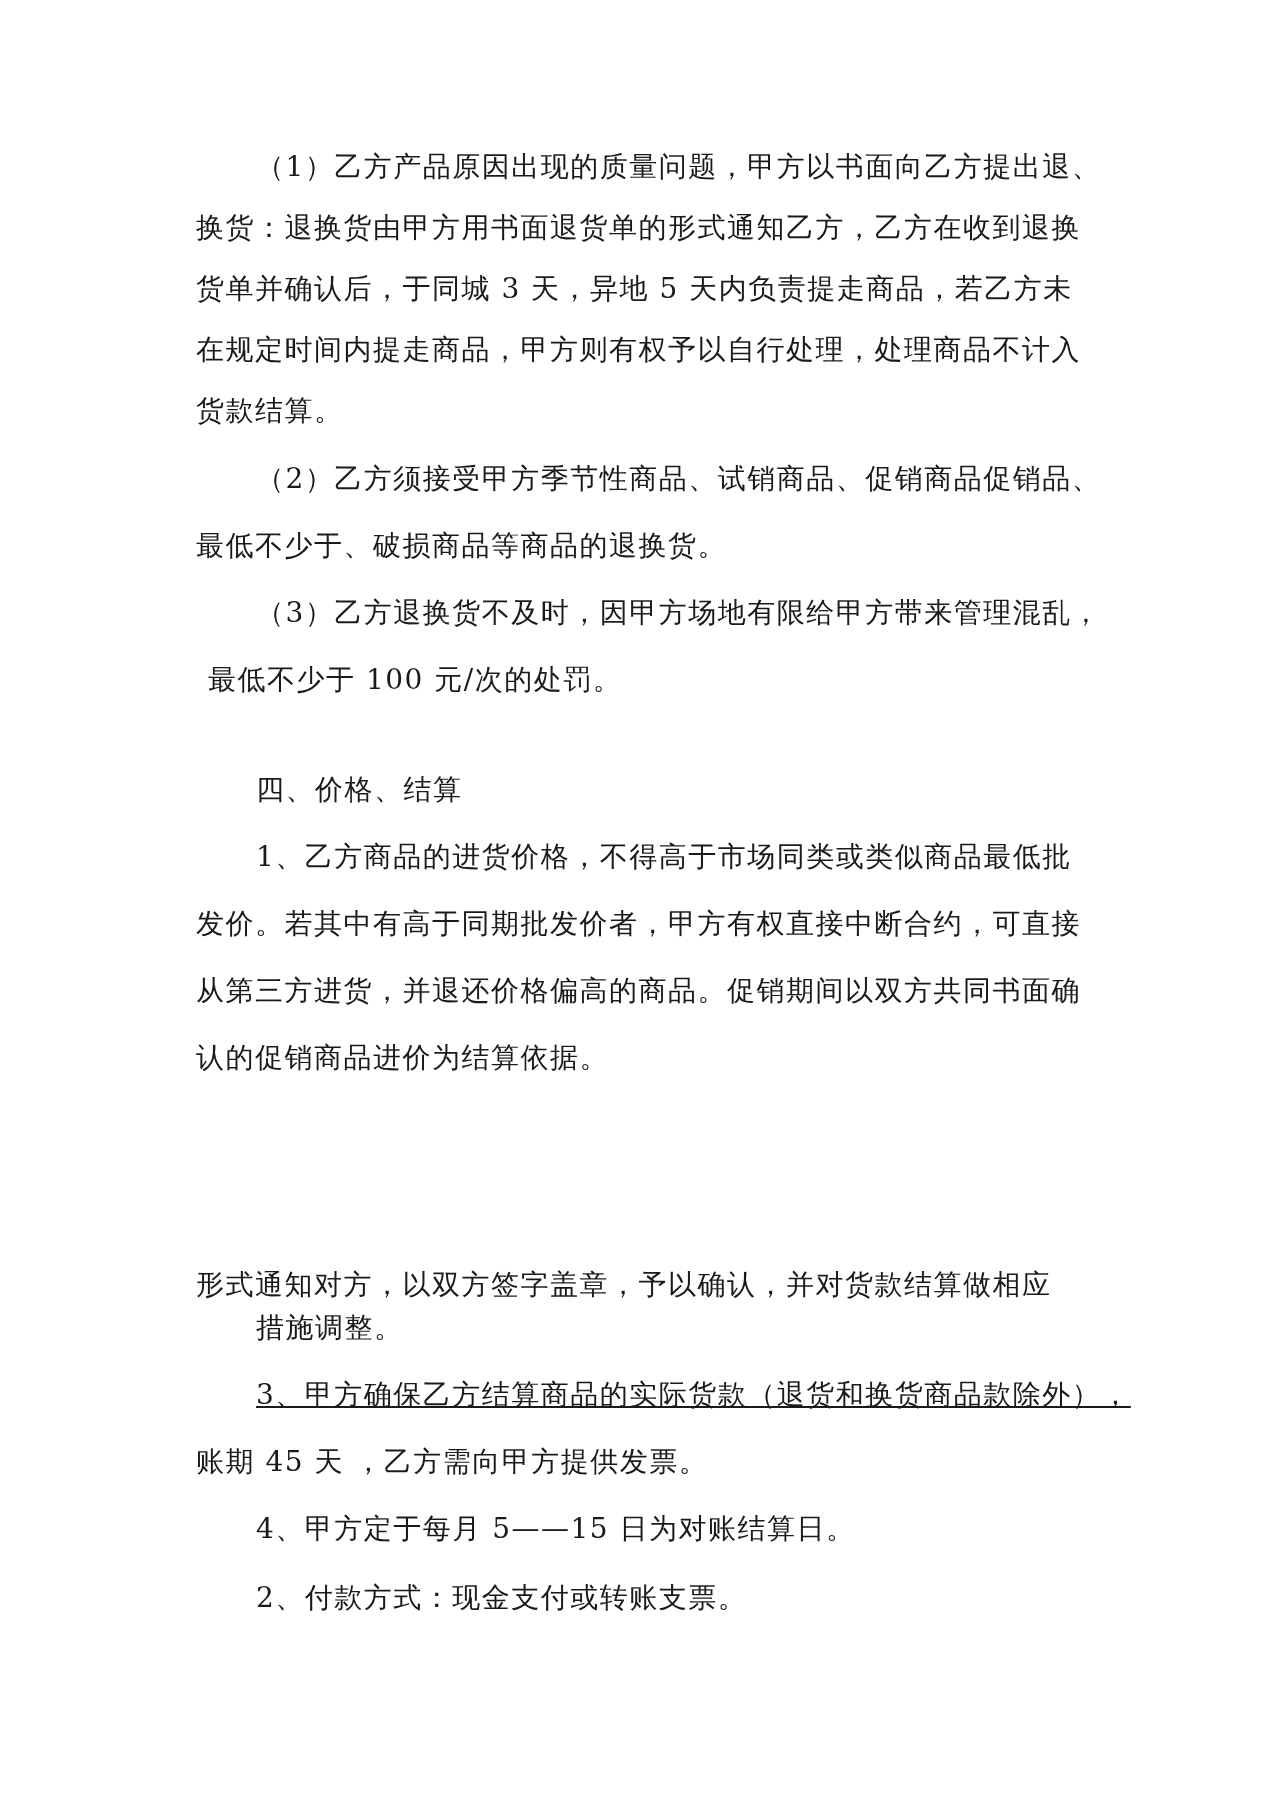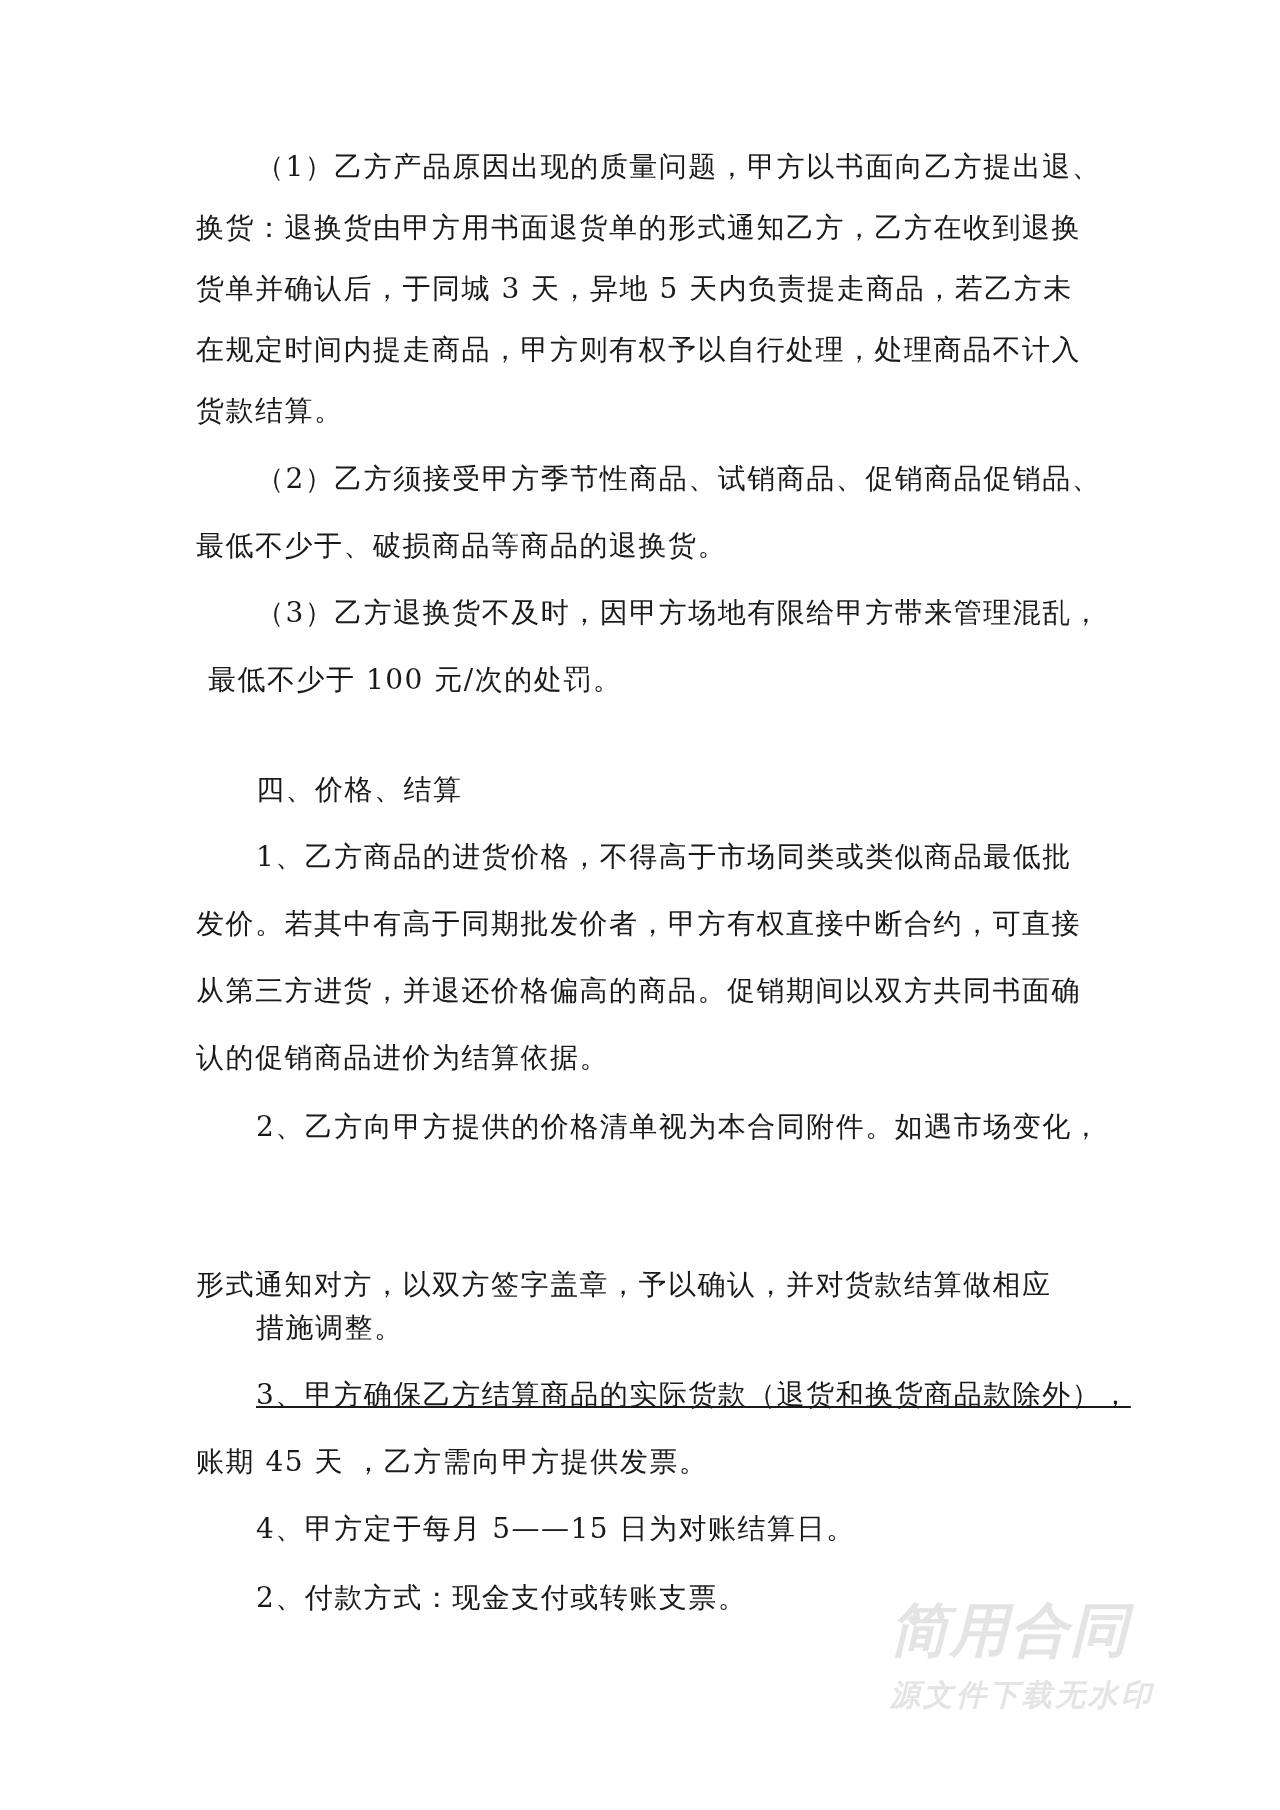--- a/index.html
+++ b/index.html
@@ -76,27 +76,22 @@
 
   <div class="line indent" style="top:596px;">（3）乙方退换货不及时，因甲方场地有限给甲方带来管理混乱，</div>
   <div class="line" style="top:663px;margin-left:12px;">最低不少于 100 元/次的处罚。</div>
 
   <div class="line indent" style="top:773px;">四、价格、结算</div>
   <div class="line indent" style="top:840px;">1、乙方商品的进货价格，不得高于市场同类或类似商品最低批</div>
   <div class="line" style="top:907px;">发价。若其中有高于同期批发价者，甲方有权直接中断合约，可直接</div>
   <div class="line" style="top:974px;">从第三方进货，并退还价格偏高的商品。促销期间以双方共同书面确</div>
   <div class="line" style="top:1041px;">认的促销商品进价为结算依据。</div>
 
-  <div class="line indent" style="top:1110px;">2、乙方向甲方提供的价格清单视为本合同附件。如遇市场变化，</div>
   <div class="line" style="top:1244px;margin-top:24px;">形式通知对方，以双方签字盖章，予以确认，并对货款结算做相应</div>
   <div class="line indent" style="top:1311px;">措施调整。</div>
 
   <div class="line indent" style="top:1378px;text-decoration:underline;">3、甲方确保乙方结算商品的实际货款（退货和换货商品款除外），</div>
   <div class="line" style="top:1445px;">账期 45 天 ，乙方需向甲方提供发票。</div>
 
   <div class="line indent" style="top:1512px;">4、甲方定于每月 5——15 日为对账结算日。</div>
   <div class="line indent" style="top:1581px;">2、付款方式：现金支付或转账支票。</div>
 
-  <div class="watermark">
-    <div class="wm-main">简用合同</div>
-    <div class="wm-sub">源文件下载无水印</div>
-  </div>
 </div>
 
 </body></html>

